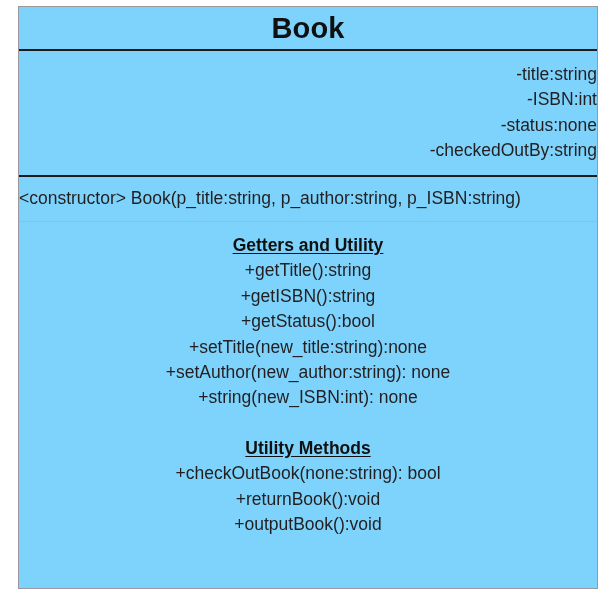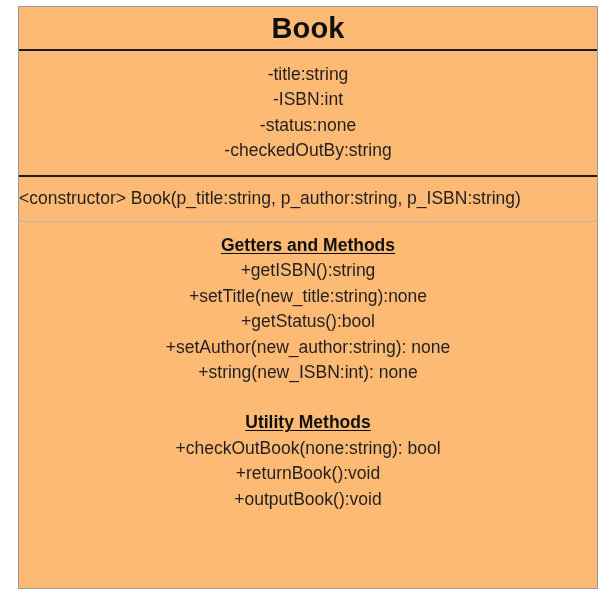--- a/index.html
+++ b/index.html
@@ -23,21 +23,21 @@
 
   
   .uml-class {
     position: absolute;
     left: 18px;
     top: 6px;
     width: 580px;
     height: 583px;
     box-sizing: border-box;
     border: 1px solid #9a9a9e;
-    background: #fdba74;
+    background: #7dd3fc;
     display: flex;
     flex-direction: column;
   }
 
   
   .class-title {
     height: 42px;
     flex: 0 0 auto;
     border-bottom: 2px solid #1a1a1a;
     display: flex;
@@ -50,21 +50,21 @@
     letter-spacing: 0.1px;
     color: #101010;
     line-height: 1;
   }
 
   
   .class-attributes {
     flex: 0 0 auto;
     border-bottom: 2px solid #1a1a1a;
     padding: 11px 0 11px 0;
-    text-align: center;
+    text-align: right;
   }
 
   
   .class-constructor {
     flex: 0 0 auto;
     border-bottom: 1px solid #b4b4b8;
     padding: 9px 0 10px 0;
     text-align: left;
   }
 
@@ -113,25 +113,26 @@
       <div class="member-line">-status:none</div>
       <div class="member-line">-checkedOutBy:string</div>
     </div>
 
     <div class="class-constructor">
       <div class="member-line">&lt;constructor&gt; Book(p_title:string, p_author:string, p_ISBN:string)</div>
     </div>
 
     <div class="class-operations">
 
-      <div class="group-heading">Getters and Methods</div>
+      <div class="group-heading">Getters and Utility</div>
 
+      <div class="member-line">+getTitle():string</div>
       <div class="member-line">+getISBN():string</div>
+      <div class="member-line">+getStatus():bool</div>
       <div class="member-line">+setTitle(new_title:string):none</div>
-      <div class="member-line">+getStatus():bool</div>
       <div class="member-line">+setAuthor(new_author:string): none</div>
       <div class="member-line">+string(new_ISBN:int): none</div>
 
       <div class="group-gap"></div>
 
       <div class="group-heading">Utility Methods</div>
 
       <div class="member-line">+checkOutBook(none:string): bool</div>
       <div class="member-line">+returnBook():void</div>
       <div class="member-line">+outputBook():void</div>

